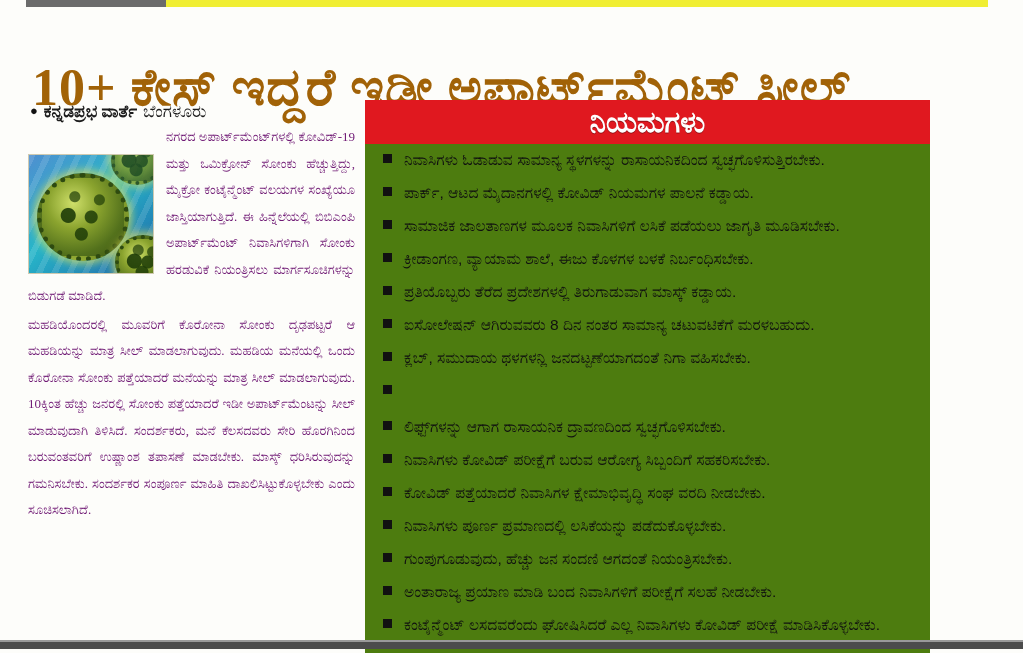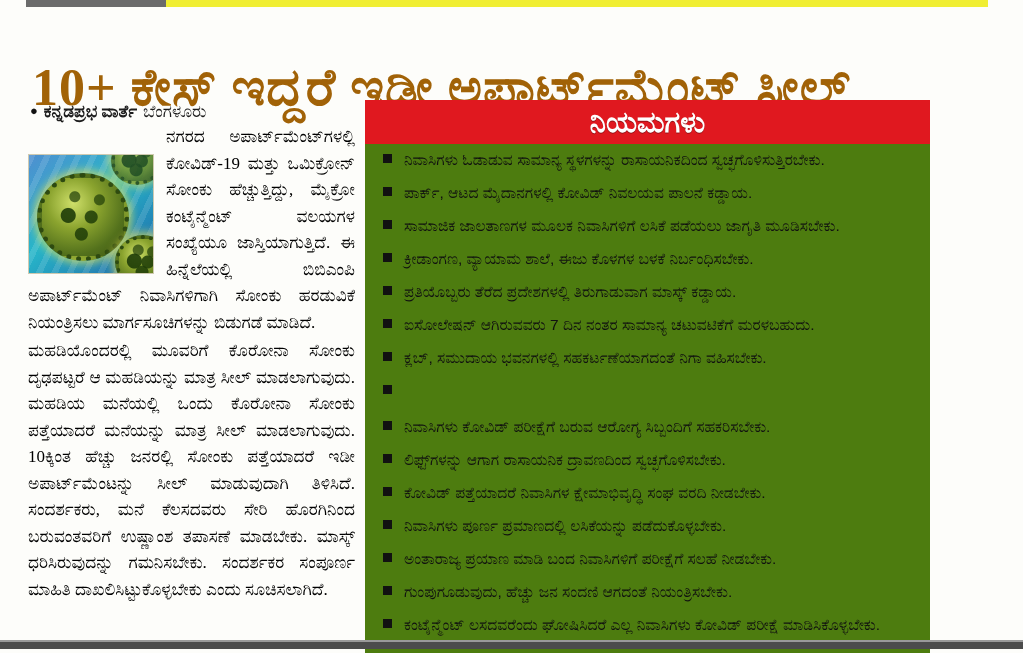--- a/index.html
+++ b/index.html
@@ -19,21 +19,21 @@
     white-space:nowrap;overflow:hidden;line-height:78px;
   }
   
   .byline{position:absolute;left:30px;top:100px;width:330px;font-size:17px;line-height:22px;}
   .byline .dot{color:#111;font-size:13px;margin-right:6px;vertical-align:2px;}
   .byline .src{font-weight:bold;}
   .byline .city{font-weight:normal;margin-left:6px;}
   
   .article{
     position:absolute;left:28px;top:124px;width:327px;height:515px;
-    font-size:17px;line-height:26.5px;text-align:justify;color:#000000;
+    font-size:13px;line-height:26.5px;text-align:justify;color:#701a75;
   }
   .article p{margin:0 0 2px 0;}
   
   .news-img{
     float:left;width:124px;height:118px;margin:30px 12px 6px 0;
     position:relative;overflow:hidden;border:1px solid #cfcab0;
     background:
       repeating-linear-gradient(115deg, rgba(255,255,255,0.12) 0 6px, rgba(0,0,0,0) 6px 14px),
       linear-gradient(140deg,#4f8fd0 0%,#27b6c9 45%,#1f63a8 100%);
   }
@@ -112,35 +112,35 @@
     </div>
     <p>ನಗರದ ಅಪಾರ್ಟ್‌ಮೆಂಟ್‌ಗಳಲ್ಲಿ ಕೋವಿಡ್-19 ಮತ್ತು ಒಮಿಕ್ರೋನ್ ಸೋಂಕು ಹೆಚ್ಚುತ್ತಿದ್ದು, ಮೈಕ್ರೋ ಕಂಟೈನ್ಮೆಂಟ್ ವಲಯಗಳ ಸಂಖ್ಯೆಯೂ ಜಾಸ್ತಿಯಾಗುತ್ತಿದೆ. ಈ ಹಿನ್ನೆಲೆಯಲ್ಲಿ ಬಿಬಿಎಂಪಿ ಅಪಾರ್ಟ್‌ಮೆಂಟ್ ನಿವಾಸಿಗಳಿಗಾಗಿ ಸೋಂಕು ಹರಡುವಿಕೆ ನಿಯಂತ್ರಿಸಲು ಮಾರ್ಗಸೂಚಿಗಳನ್ನು ಬಿಡುಗಡೆ ಮಾಡಿದೆ.</p>
     <p>ಮಹಡಿಯೊಂದರಲ್ಲಿ ಮೂವರಿಗೆ ಕೊರೋನಾ ಸೋಂಕು ದೃಢಪಟ್ಟರೆ ಆ ಮಹಡಿಯನ್ನು ಮಾತ್ರ ಸೀಲ್ ಮಾಡಲಾಗುವುದು. ಮಹಡಿಯ ಮನೆಯಲ್ಲಿ ಒಂದು ಕೊರೋನಾ ಸೋಂಕು ಪತ್ತೆಯಾದರೆ ಮನೆಯನ್ನು ಮಾತ್ರ ಸೀಲ್ ಮಾಡಲಾಗುವುದು. 10ಕ್ಕಿಂತ ಹೆಚ್ಚು ಜನರಲ್ಲಿ ಸೋಂಕು ಪತ್ತೆಯಾದರೆ ಇಡೀ ಅಪಾರ್ಟ್‌ಮೆಂಟನ್ನು ಸೀಲ್ ಮಾಡುವುದಾಗಿ ತಿಳಿಸಿದೆ. ಸಂದರ್ಶಕರು, ಮನೆ ಕೆಲಸದವರು ಸೇರಿ ಹೊರಗಿನಿಂದ ಬರುವಂತವರಿಗೆ ಉಷ್ಣಾಂಶ ತಪಾಸಣೆ ಮಾಡಬೇಕು. ಮಾಸ್ಕ್ ಧರಿಸಿರುವುದನ್ನು ಗಮನಿಸಬೇಕು. ಸಂದರ್ಶಕರ ಸಂಪೂರ್ಣ ಮಾಹಿತಿ ದಾಖಲಿಸಿಟ್ಟುಕೊಳ್ಳಬೇಕು ಎಂದು ಸೂಚಿಸಲಾಗಿದೆ.</p>
   </div>
 
   <div class="rules">
     <div class="rules-header">ನಿಯಮಗಳು</div>
     <div class="rules-body">
       <ul class="rule-list">
         <li><span class="sq"></span><span>ನಿವಾಸಿಗಳು ಓಡಾಡುವ ಸಾಮಾನ್ಯ ಸ್ಥಳಗಳನ್ನು ರಾಸಾಯನಿಕದಿಂದ ಸ್ವಚ್ಛಗೊಳಿಸುತ್ತಿರಬೇಕು.</span></li>
-        <li><span class="sq"></span><span>ಪಾರ್ಕ್, ಆಟದ ಮೈದಾನಗಳಲ್ಲಿ ಕೋವಿಡ್ ನಿವಲಯವ ಪಾಲನೆ ಕಡ್ಡಾಯ.</span></li>
+        <li><span class="sq"></span><span>ಪಾರ್ಕ್, ಆಟದ ಮೈದಾನಗಳಲ್ಲಿ ಕೋವಿಡ್ ನಿಯಮಗಳ ಪಾಲನೆ ಕಡ್ಡಾಯ.</span></li>
         <li><span class="sq"></span><span>ಸಾಮಾಜಿಕ ಜಾಲತಾಣಗಳ ಮೂಲಕ ನಿವಾಸಿಗಳಿಗೆ ಲಸಿಕೆ ಪಡೆಯಲು ಜಾಗೃತಿ ಮೂಡಿಸಬೇಕು.</span></li>
         <li><span class="sq"></span><span>ಕ್ರೀಡಾಂಗಣ, ವ್ಯಾಯಾಮ ಶಾಲೆ, ಈಜು ಕೊಳಗಳ ಬಳಕೆ ನಿರ್ಬಂಧಿಸಬೇಕು.</span></li>
         <li><span class="sq"></span><span>ಪ್ರತಿಯೊಬ್ಬರು ತೆರೆದ ಪ್ರದೇಶಗಳಲ್ಲಿ ತಿರುಗಾಡುವಾಗ ಮಾಸ್ಕ್ ಕಡ್ಡಾಯ.</span></li>
-        <li><span class="sq"></span><span>ಐಸೋಲೇಷನ್ ಆಗಿರುವವರು 7 ದಿನ ನಂತರ ಸಾಮಾನ್ಯ ಚಟುವಟಿಕೆಗೆ ಮರಳಬಹುದು.</span></li>
-        <li><span class="sq"></span><span>ಕ್ಲಬ್, ಸಮುದಾಯ ಭವನಗಳಲ್ಲಿ ಸಹಕರ್ಟಣೆಯಾಗದಂತೆ ನಿಗಾ ವಹಿಸಬೇಕು.</span></li>
+        <li><span class="sq"></span><span>ಐಸೋಲೇಷನ್ ಆಗಿರುವವರು 8 ದಿನ ನಂತರ ಸಾಮಾನ್ಯ ಚಟುವಟಿಕೆಗೆ ಮರಳಬಹುದು.</span></li>
+        <li><span class="sq"></span><span>ಕ್ಲಬ್, ಸಮುದಾಯ ಥಳಗಳನ್ಲಿ ಜನದಟ್ಟಣೆಯಾಗದಂತೆ ನಿಗಾ ವಹಿಸಬೇಕು.</span></li>
         <li><span class="sq"></span></li>
       </ul>
       <ul class="rule-list">
+        <li><span class="sq"></span><span>ಲಿಫ್ಟ್‌ಗಳನ್ನು ಆಗಾಗ ರಾಸಾಯನಿಕ ದ್ರಾವಣದಿಂದ ಸ್ವಚ್ಛಗೊಳಿಸಬೇಕು.</span></li>
         <li><span class="sq"></span><span>ನಿವಾಸಿಗಳು ಕೋವಿಡ್ ಪರೀಕ್ಷೆಗೆ ಬರುವ ಆರೋಗ್ಯ ಸಿಬ್ಬಂದಿಗೆ ಸಹಕರಿಸಬೇಕು.</span></li>
-        <li><span class="sq"></span><span>ಲಿಫ್ಟ್‌ಗಳನ್ನು ಆಗಾಗ ರಾಸಾಯನಿಕ ದ್ರಾವಣದಿಂದ ಸ್ವಚ್ಛಗೊಳಿಸಬೇಕು.</span></li>
         <li><span class="sq"></span><span>ಕೋವಿಡ್ ಪತ್ತೆಯಾದರೆ ನಿವಾಸಿಗಳ ಕ್ಷೇಮಾಭಿವೃದ್ಧಿ ಸಂಘ ವರದಿ ನೀಡಬೇಕು.</span></li>
         <li><span class="sq"></span><span>ನಿವಾಸಿಗಳು ಪೂರ್ಣ ಪ್ರಮಾಣದಲ್ಲಿ ಲಸಿಕೆಯನ್ನು ಪಡೆದುಕೊಳ್ಳಬೇಕು.</span></li>
+        <li><span class="sq"></span><span>ಗುಂಪುಗೂಡುವುದು, ಹೆಚ್ಚು ಜನ ಸಂದಣಿ ಆಗದಂತೆ ನಿಯಂತ್ರಿಸಬೇಕು.</span></li>
         <li><span class="sq"></span><span>ಅಂತಾರಾಜ್ಯ ಪ್ರಯಾಣ ಮಾಡಿ ಬಂದ ನಿವಾಸಿಗಳಿಗೆ ಪರೀಕ್ಷೆಗೆ ಸಲಹೆ ನೀಡಬೇಕು.</span></li>
-        <li><span class="sq"></span><span>ಗುಂಪುಗೂಡುವುದು, ಹೆಚ್ಚು ಜನ ಸಂದಣಿ ಆಗದಂತೆ ನಿಯಂತ್ರಿಸಬೇಕು.</span></li>
         <li><span class="sq"></span><span>ಕಂಟೈನ್ಮೆಂಟ್ ಲಸದವರೆಂದು ಘೋಷಿಸಿದರೆ ಎಲ್ಲ ನಿವಾಸಿಗಳು ಕೋವಿಡ್ ಪರೀಕ್ಷೆ ಮಾಡಿಸಿಕೊಳ್ಳಬೇಕು.</span></li>
       </ul>
     </div>
   </div>
 
   <div class="bottom-bar"></div>
 
 </div>
 
 </body></html>

